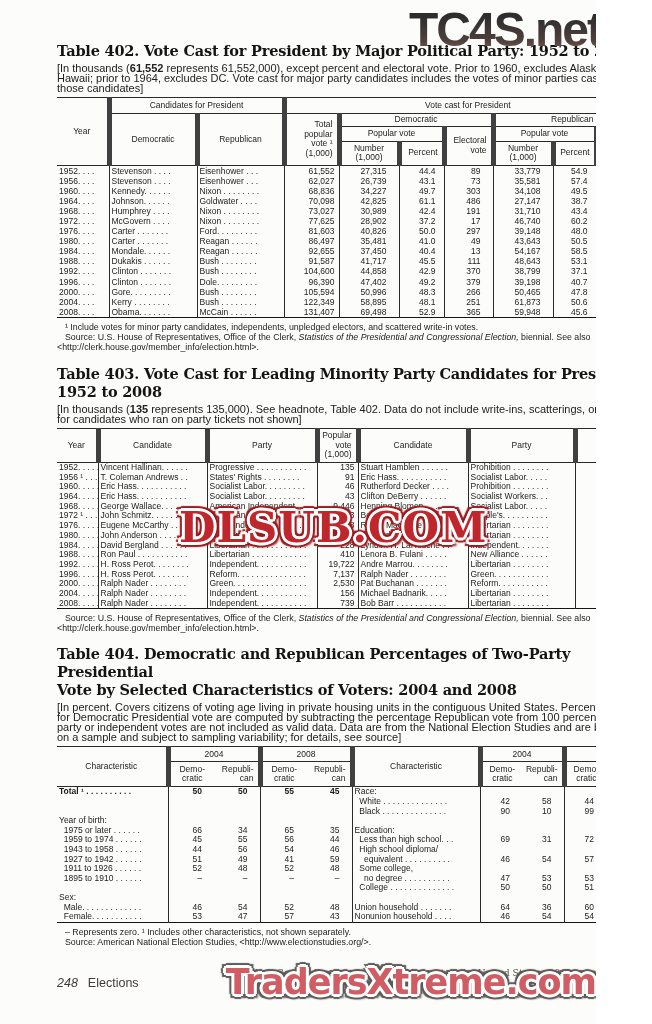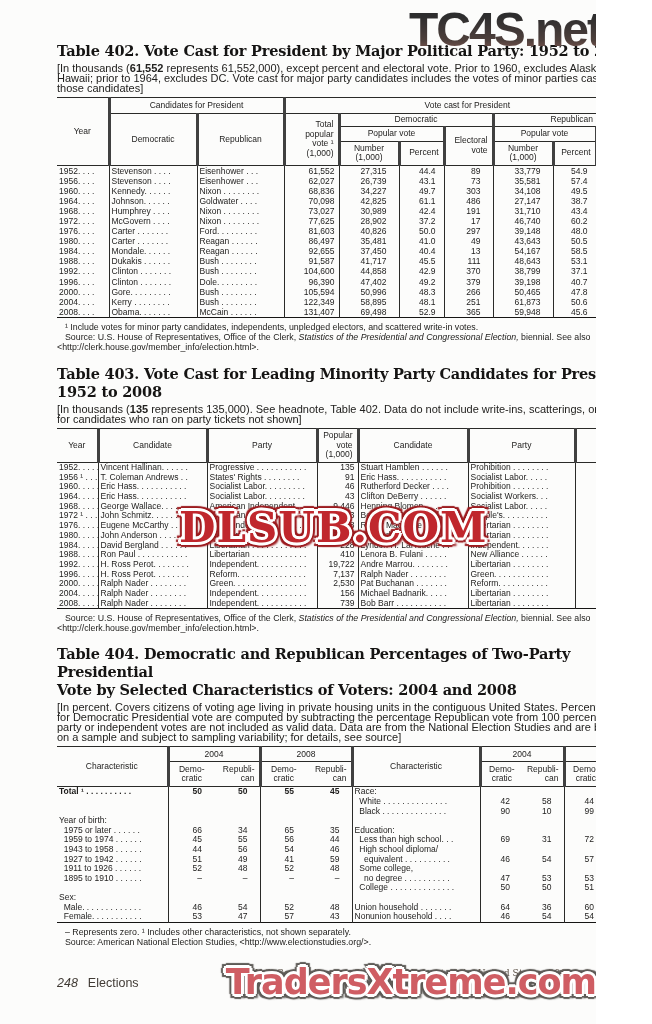--- a/index.html
+++ b/index.html
@@ -13,21 +13,21 @@
   .note{font-size:11px;line-height:10px;margin:3px 12px 4px 0;color:#22211f;}
   .fn,.src{font-size:8.8px;line-height:10px;margin:0;text-indent:8px;color:#22211f;}
   .fnblock{margin-top:4px;}
   .src .it{font-style:italic;}
 
   
   table{border-collapse:collapse;table-layout:fixed;width:592px;
         border-top:1px solid #2a2a28;border-bottom:1.5px solid #161514;}
   th{font-weight:normal;font-size:8.5px;line-height:9.5px;padding:1px 2px;
      text-align:center;vertical-align:middle;white-space:pre-line;
-     border-bottom:1px solid #2a2a28;border-right:3px solid #404040;}
+     border-bottom:1px solid #2a2a28;border-right:5px solid #404040;}
   th.b0r{border-right:none;}
   th.tr{text-align:right;padding-right:4px;}
   td{font-size:8.5px;padding:0 2px;white-space:pre;overflow:hidden;vertical-align:middle;}
   td{border-right:1px solid #2a2a28;}
   td:last-child{border-right:none;}
 
   
   .t402 tbody td{height:10.1px;line-height:10.1px;}
   .t402 td:nth-child(-n+3){text-align:left;}
   .t402 td:nth-child(n+4){text-align:right;}

